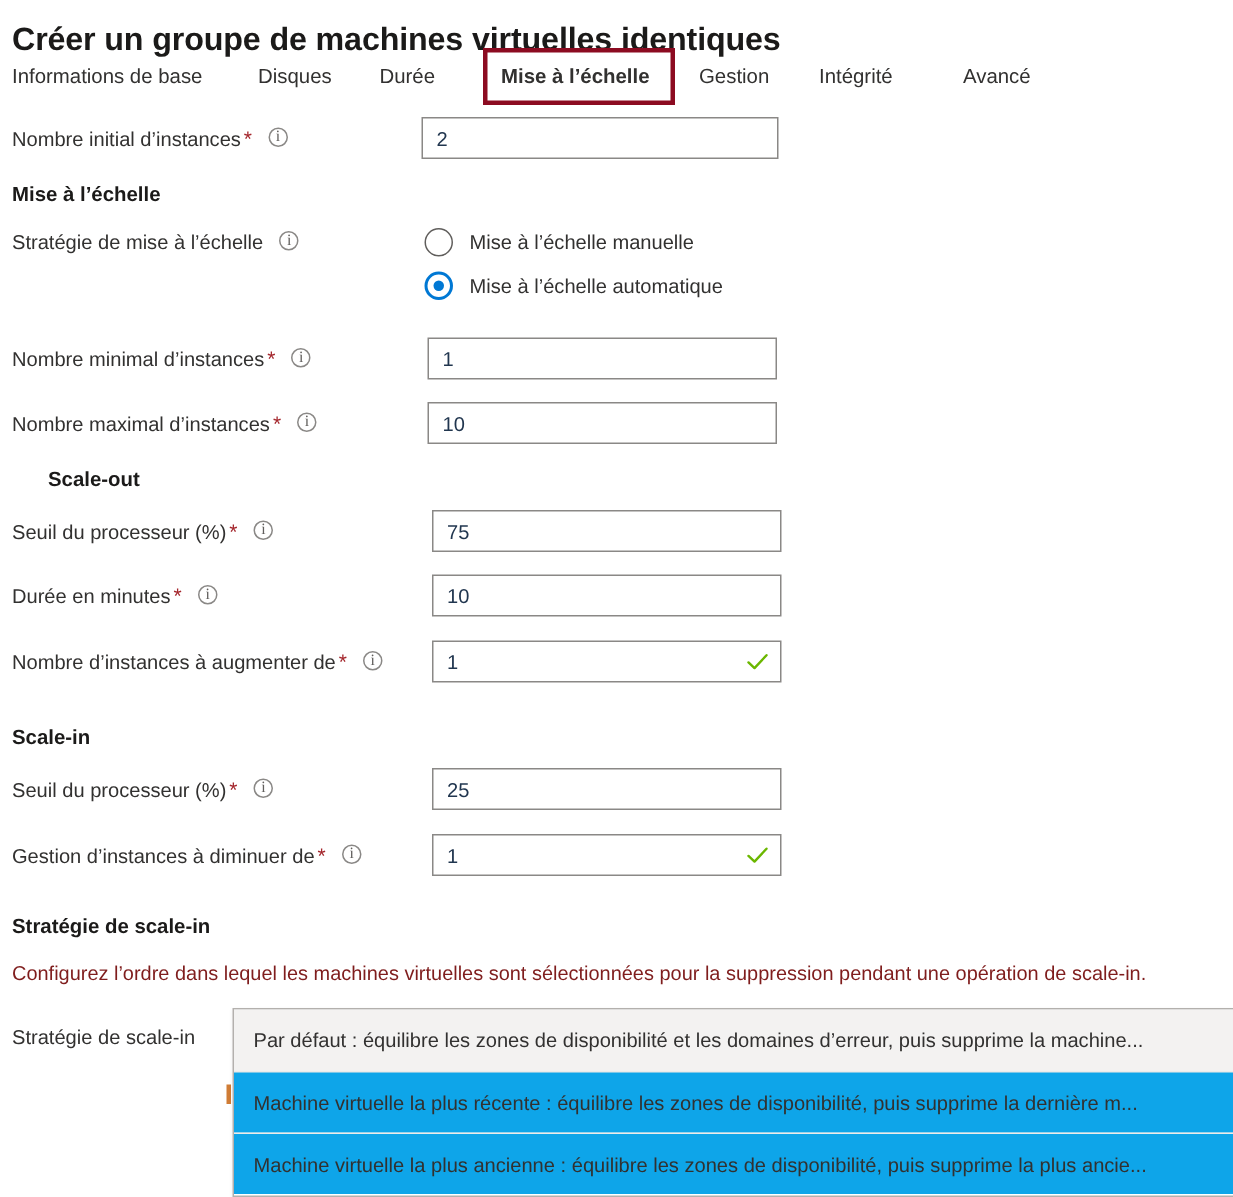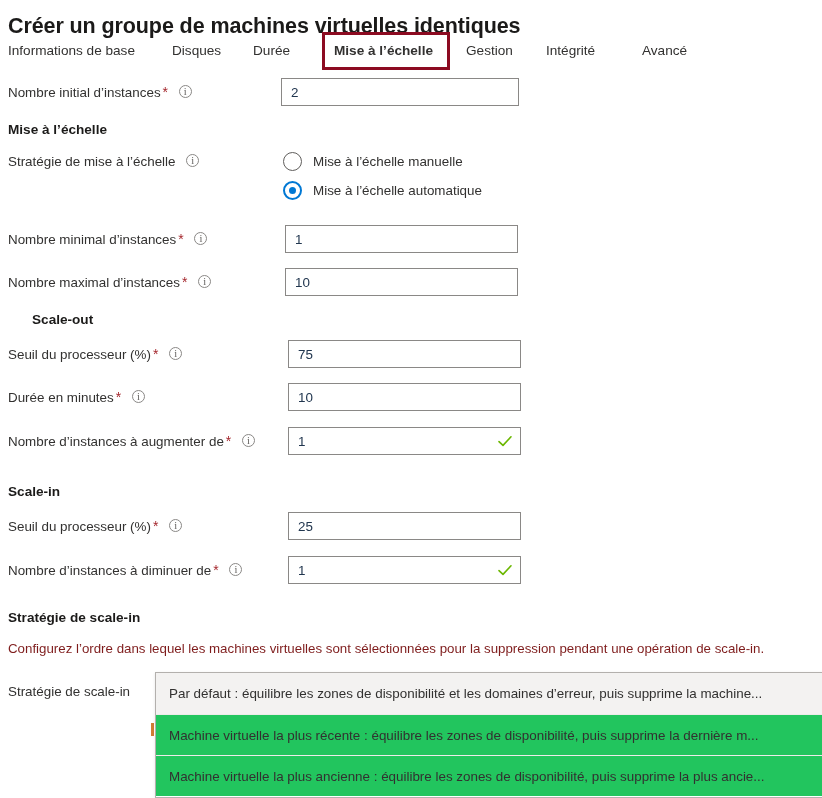--- a/index.html
+++ b/index.html
@@ -195,21 +195,21 @@
     position: relative;
     height: 41px;
     line-height: 41px;
     padding: 0 10px 0 13px;
     font-size: 13.4px;
     color: #323130;
     white-space: nowrap;
     overflow: hidden;
     text-overflow: ellipsis;
     cursor: pointer;
-    background: #22c55e;
+    background: #0ea5e9;
   }
   .dd-option.active {
     background: #f3f2f1;
   }
   .dd-option + .dd-option {
     border-top: 1px solid #edebe9;
   }
 </style>
 </head>
 <body>
@@ -304,21 +304,21 @@
 <div class="row" style="top:512px;">
   <div class="label">
     <span>Seuil du processeur (%)</span><span class="req">*</span>
     <span class="info-icon"></span>
   </div>
   <input class="tinput" style="left: 288px; width: 233px;" value="25">
 </div>
 
 <div class="row" style="top:556px;">
   <div class="label">
-    <span>Nombre d’instances à diminuer de</span><span class="req">*</span>
+    <span>Gestion d’instances à diminuer de</span><span class="req">*</span>
     <span class="info-icon"></span>
   </div>
   <input class="tinput" style="left: 288px; width: 233px;" value="1">
   <span class="check-ok" style="left:497px; top:6px;">
     <svg width="16" height="16" viewBox="0 0 16 16" aria-hidden="true">
       <path d="M2 8.6 L6 12.4 L14 3.8" fill="none" stroke="#6bb700" stroke-width="1.6" stroke-linecap="round" stroke-linejoin="round"></path>
     </svg>
   </span>
 </div>
 

